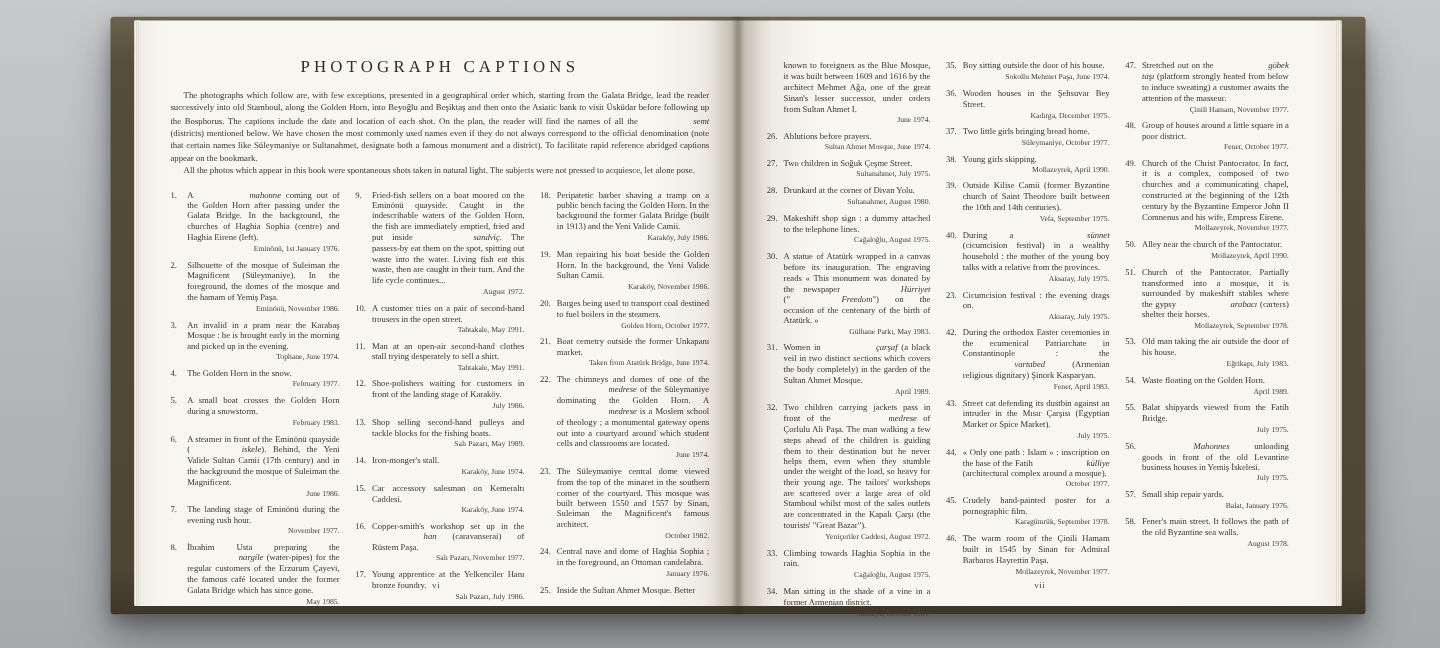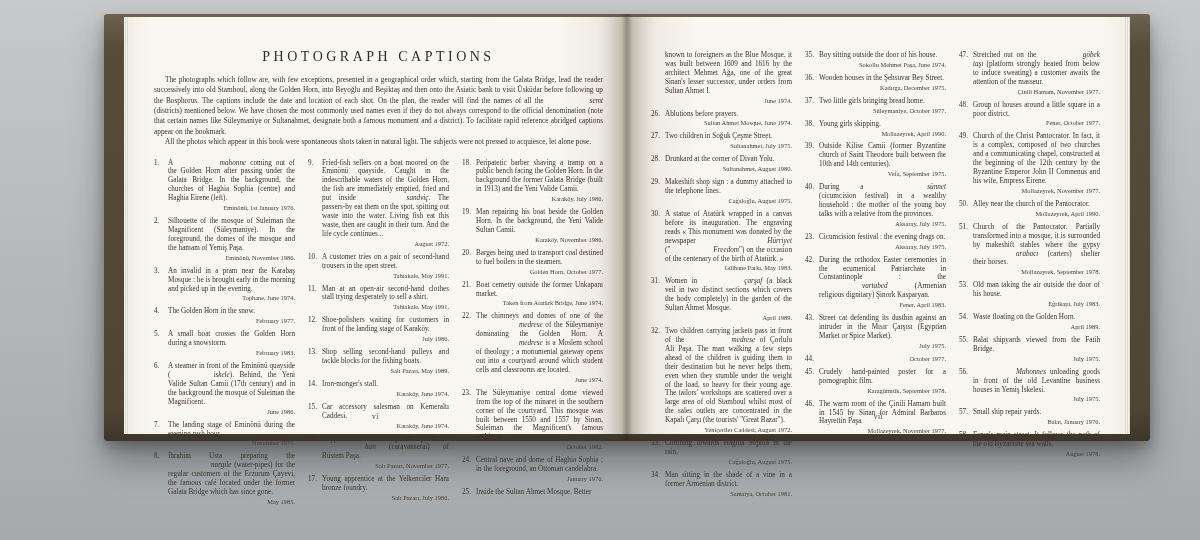--- a/index.html
+++ b/index.html
@@ -3,36 +3,36 @@
 <meta charset="utf-8">
 <style>
   html,body{margin:0;padding:0;}
   body{
     width:1200px;height:540px;overflow:hidden;
     font-family:"Liberation Serif","DejaVu Serif",serif;
     background:linear-gradient(180deg,#c7c9cb 0%,#b7babd 45%,#a7aaad 100%);
   }
   .scene{position:relative;width:1200px;height:540px;}
   .book{
-    position:absolute;left:104px;top:14px;width:1046px;height:427px;
+    position:absolute;left:92px;top:14px;width:1046px;height:498px;
     background:#55492f;
     background:linear-gradient(180deg,#6b6250 0%,#554c3a 8%,#4e4535 92%,#3d3628 100%);
     border-radius:3px;
     box-shadow:0 20px 34px rgba(0,0,0,.34),0 6px 12px rgba(0,0,0,.22);
   }
   .pages{position:absolute;left:20px;right:20px;top:3px;bottom:7px;display:flex;}
   .page{position:relative;width:50%;box-sizing:border-box;}
   .page.left{
     background:linear-gradient(90deg,#efece4 0%,#f8f6f0 5%,#f9f7f1 86%,#ece9e1 96%,#d9d5ca 99%,#c8c3b5 100%);
     padding:32px 24px 26px 30px;
     border-radius:2px 0 0 2px;
   }
   .page.right{
     background:linear-gradient(270deg,#efece4 0%,#f8f6f0 5%,#f9f7f1 86%,#ece9e1 96%,#d9d5ca 99%,#c8c3b5 100%);
-    padding:32px 30px 26px 24px;
+    padding:32px 44px 26px 24px;
     border-radius:0 2px 2px 0;
   }
   .edge-stack-left{position:absolute;left:0;top:0;bottom:0;width:5px;
     background:repeating-linear-gradient(90deg,#f3f1ea 0 1px,#dedacf 1px 2px);}
   .edge-stack-right{position:absolute;right:0;top:0;bottom:0;width:5px;
     background:repeating-linear-gradient(90deg,#dedacf 0 1px,#f3f1ea 1px 2px);}
   .gutter{
     position:absolute;left:50%;top:0;bottom:0;width:58px;transform:translateX(-50%);
     background:linear-gradient(90deg,rgba(62,52,32,0) 0%,rgba(62,52,32,.14) 40%,rgba(40,32,16,.34) 50%,rgba(62,52,32,.14) 60%,rgba(62,52,32,0) 100%);
     pointer-events:none;z-index:5;
@@ -128,21 +128,21 @@
           <div class="col">
               <div class="entry"><span class="num">35.</span><span>Boy sitting outside the door of his house.</span><span class="loc">Sokollu Mehmet Paşa, June 1974.</span></div>
               <div class="entry"><span class="num">36.</span><span>Wooden houses in the Şehsuvar Bey Street.</span><span class="loc">Kadırga, December 1975.</span></div>
               <div class="entry"><span class="num">37.</span><span>Two little girls bringing bread home.</span><span class="loc">Süleymaniye, October 1977.</span></div>
               <div class="entry"><span class="num">38.</span><span>Young girls skipping.</span><span class="loc">Mollazeyrek, April 1990.</span></div>
               <div class="entry"><span class="num">39.</span><span>Outside Kilise Camii (former Byzantine church of Saint Theodore built between the 10th and 14th centuries).</span><span class="loc">Vefa, September 1975.</span></div>
               <div class="entry"><span class="num">40.</span><span>During a <i>sünnet</i> (cicumcision festival) in a wealthy household : the mother of the young boy talks with a relative from the provinces.</span><span class="loc">Aksaray, July 1975.</span></div>
               <div class="entry"><span class="num">23.</span><span>Cicumcision festival : the evening drags on.</span><span class="loc">Aksaray, July 1975.</span></div>
               <div class="entry"><span class="num">42.</span><span>During the orthodox Easter ceremonies in the ecumenical Patriarchate in Constantinople : the <i>vartabed</i> (Armenian religious dignitary) Şinork Kasparyan.</span><span class="loc">Fener, April 1983.</span></div>
               <div class="entry"><span class="num">43.</span><span>Street cat defending its dustbin against an intruder in the Mısır Çarşısı (Egyptian Market or Spice Market).</span><span class="loc">July 1975.</span></div>
-              <div class="entry"><span class="num">44.</span><span class="loc">October 1977.</span></div>
+              <div class="entry"><span class="num">44.</span><span>« Only one path : Islam » : inscription on the base of the Fatih <i>külliye</i> (architectural complex around a mosque).</span><span class="loc">October 1977.</span></div>
               <div class="entry"><span class="num">45.</span><span>Crudely hand-painted poster for a pornographic film.</span><span class="loc">Karagümrük, September 1978.</span></div>
               <div class="entry"><span class="num">46.</span><span>The warm room of the Çinili Hamam built in 1545 by Sinan for Admiral Barbaros Hayrettin Paşa.</span><span class="loc">Mollazeyrek, November 1977.</span></div>
             </div>
           <div class="col">
               <div class="entry"><span class="num">47.</span><span>Stretched out on the <i>göbek taşı</i> (platform strongly heated from below to induce sweating) a customer awaits the attention of the masseur.</span><span class="loc">Çinili Hamam, November 1977.</span></div>
               <div class="entry"><span class="num">48.</span><span>Group of houses around a little square in a poor district.</span><span class="loc">Fener, October 1977.</span></div>
               <div class="entry"><span class="num">49.</span><span>Church of the Christ Pantocrator. In fact, it is a complex, composed of two churches and a communicating chapel, constructed at the beginning of the 12th century by the Byzantine Emperor John II Comnenus and his wife, Empress Eirene.</span><span class="loc">Mollazeyrek, November 1977.</span></div>
               <div class="entry"><span class="num">50.</span><span>Alley near the church of the Pantocrator.</span><span class="loc">Mollazeyrek, April 1990.</span></div>
               <div class="entry"><span class="num">51.</span><span>Church of the Pantocrator. Partially transformed into a mosque, it is surrounded by makeshift stables where the gypsy <i>arabacı</i> (carters) shelter their horses.</span><span class="loc">Mollazeyrek, September 1978.</span></div>
               <div class="entry"><span class="num">53.</span><span>Old man taking the air outside the door of his house.</span><span class="loc">Eğrikapı, July 1983.</span></div>

